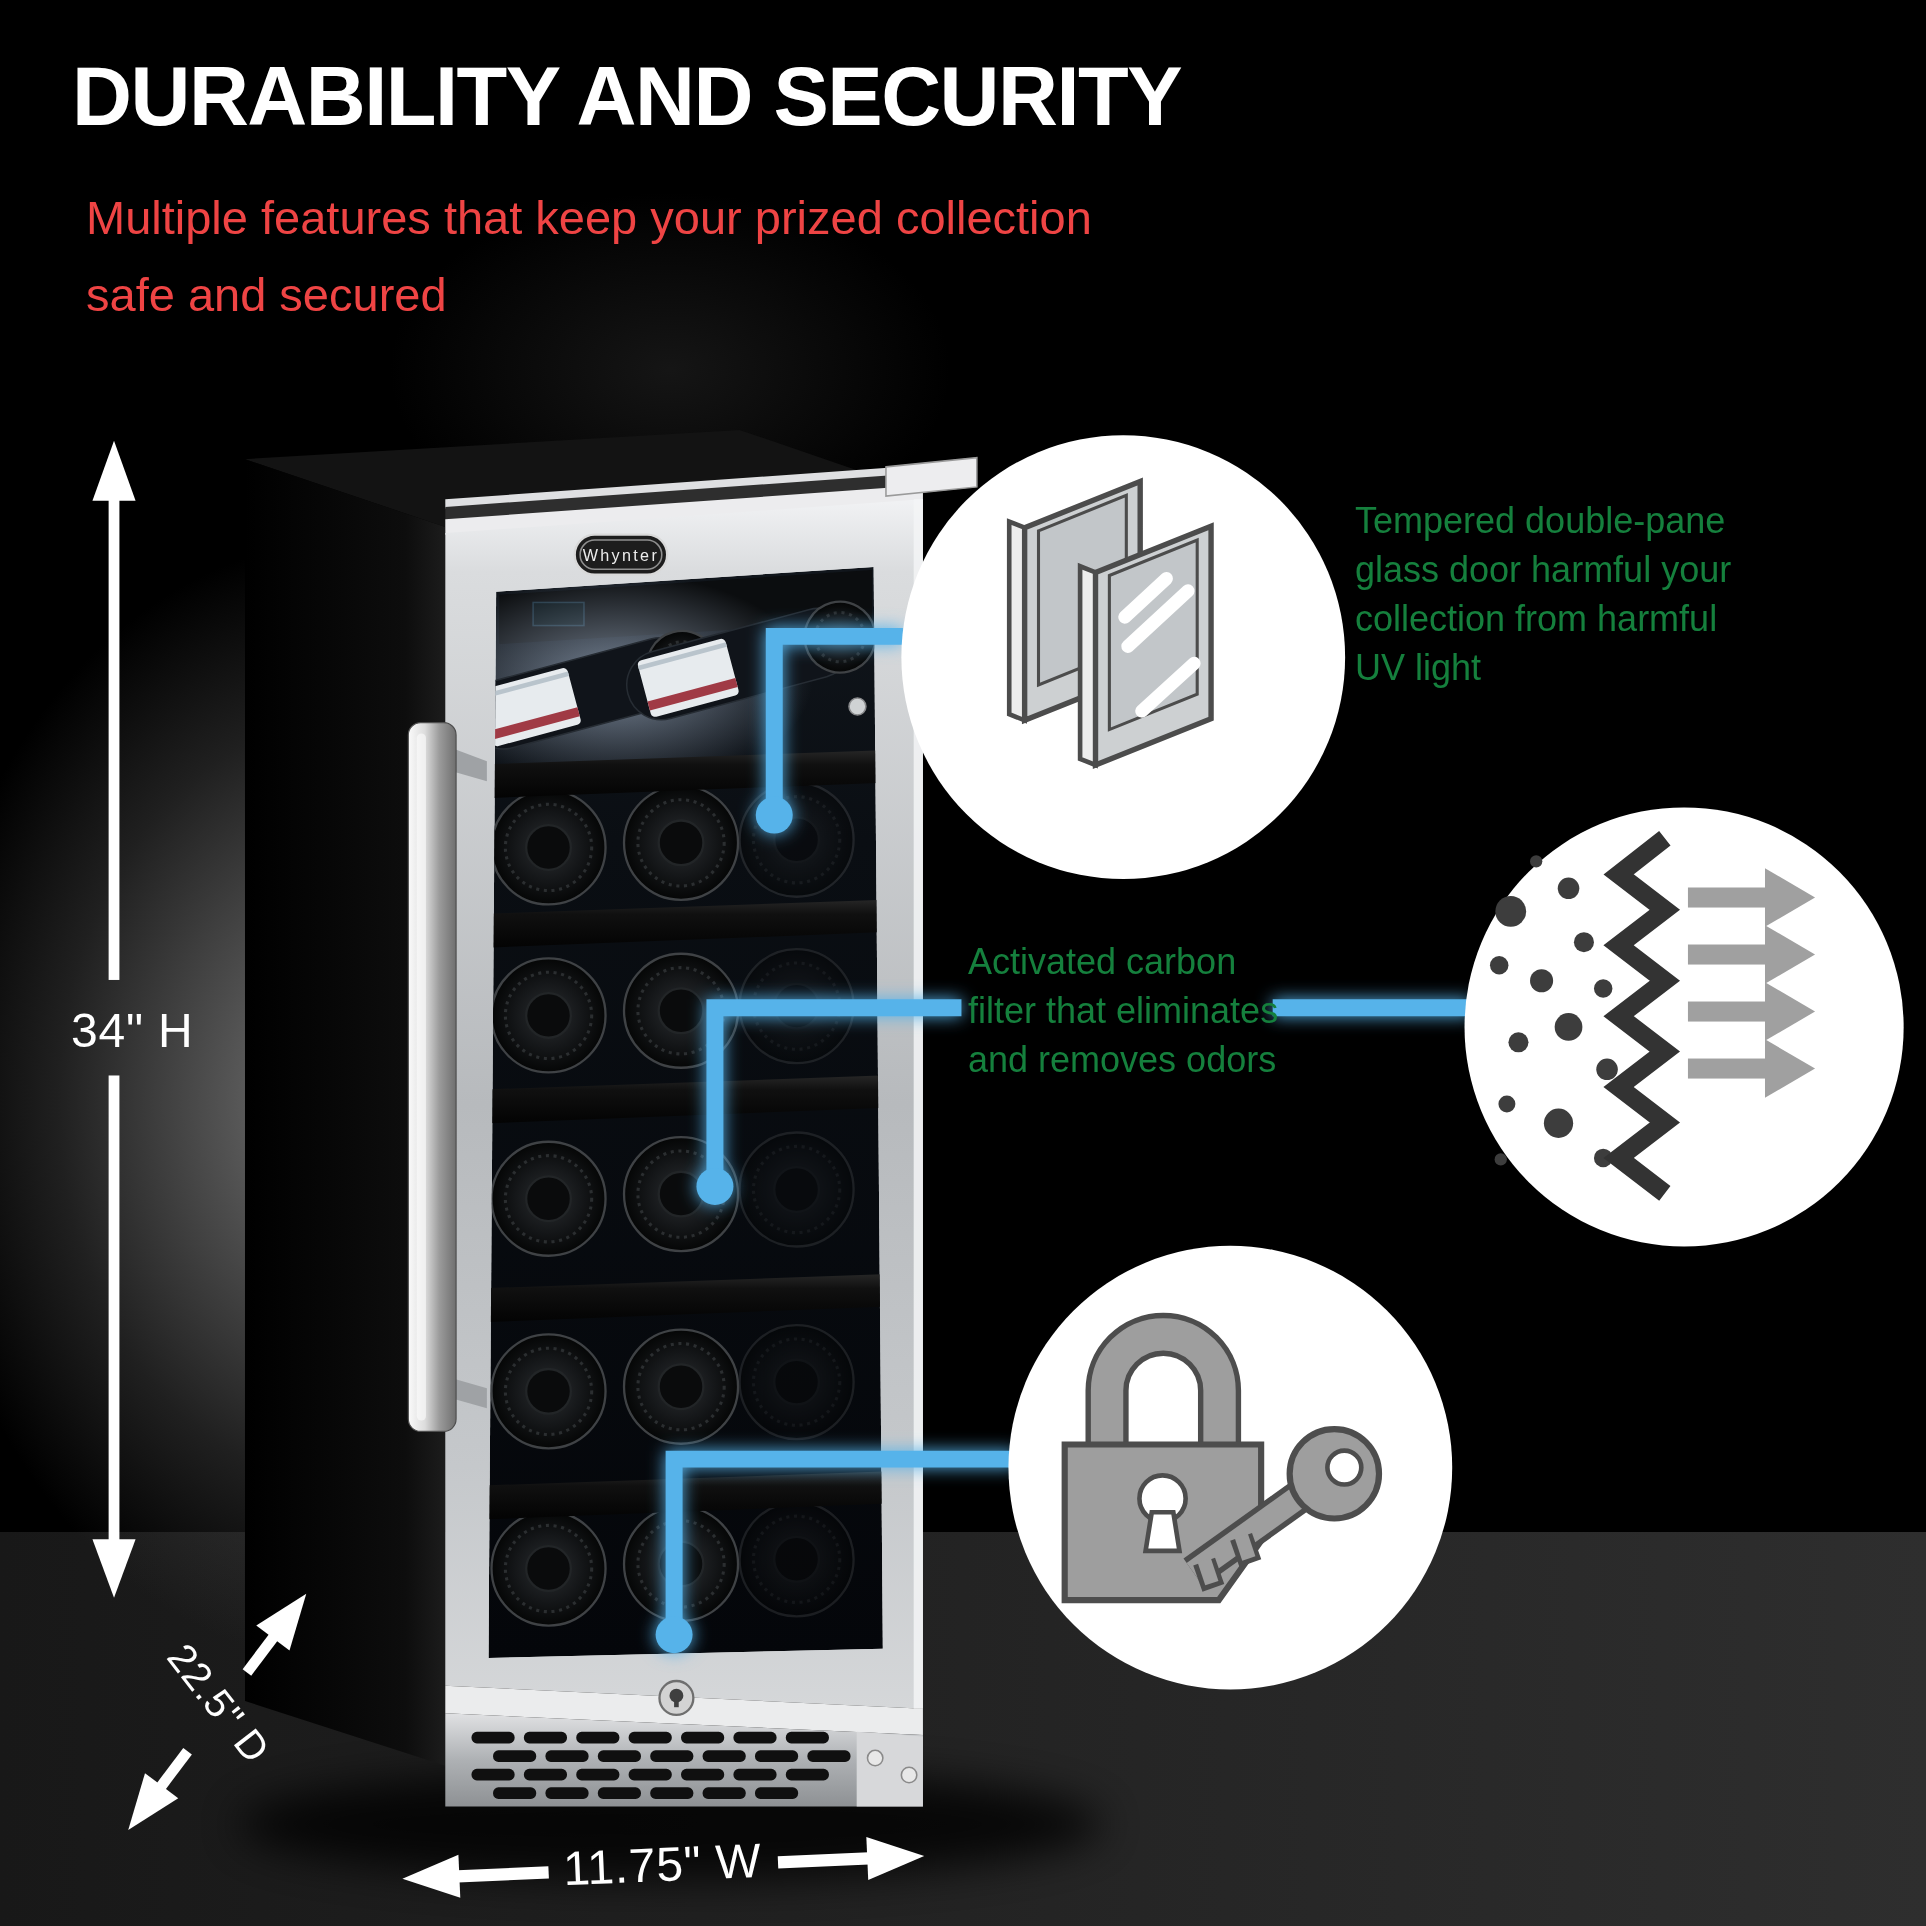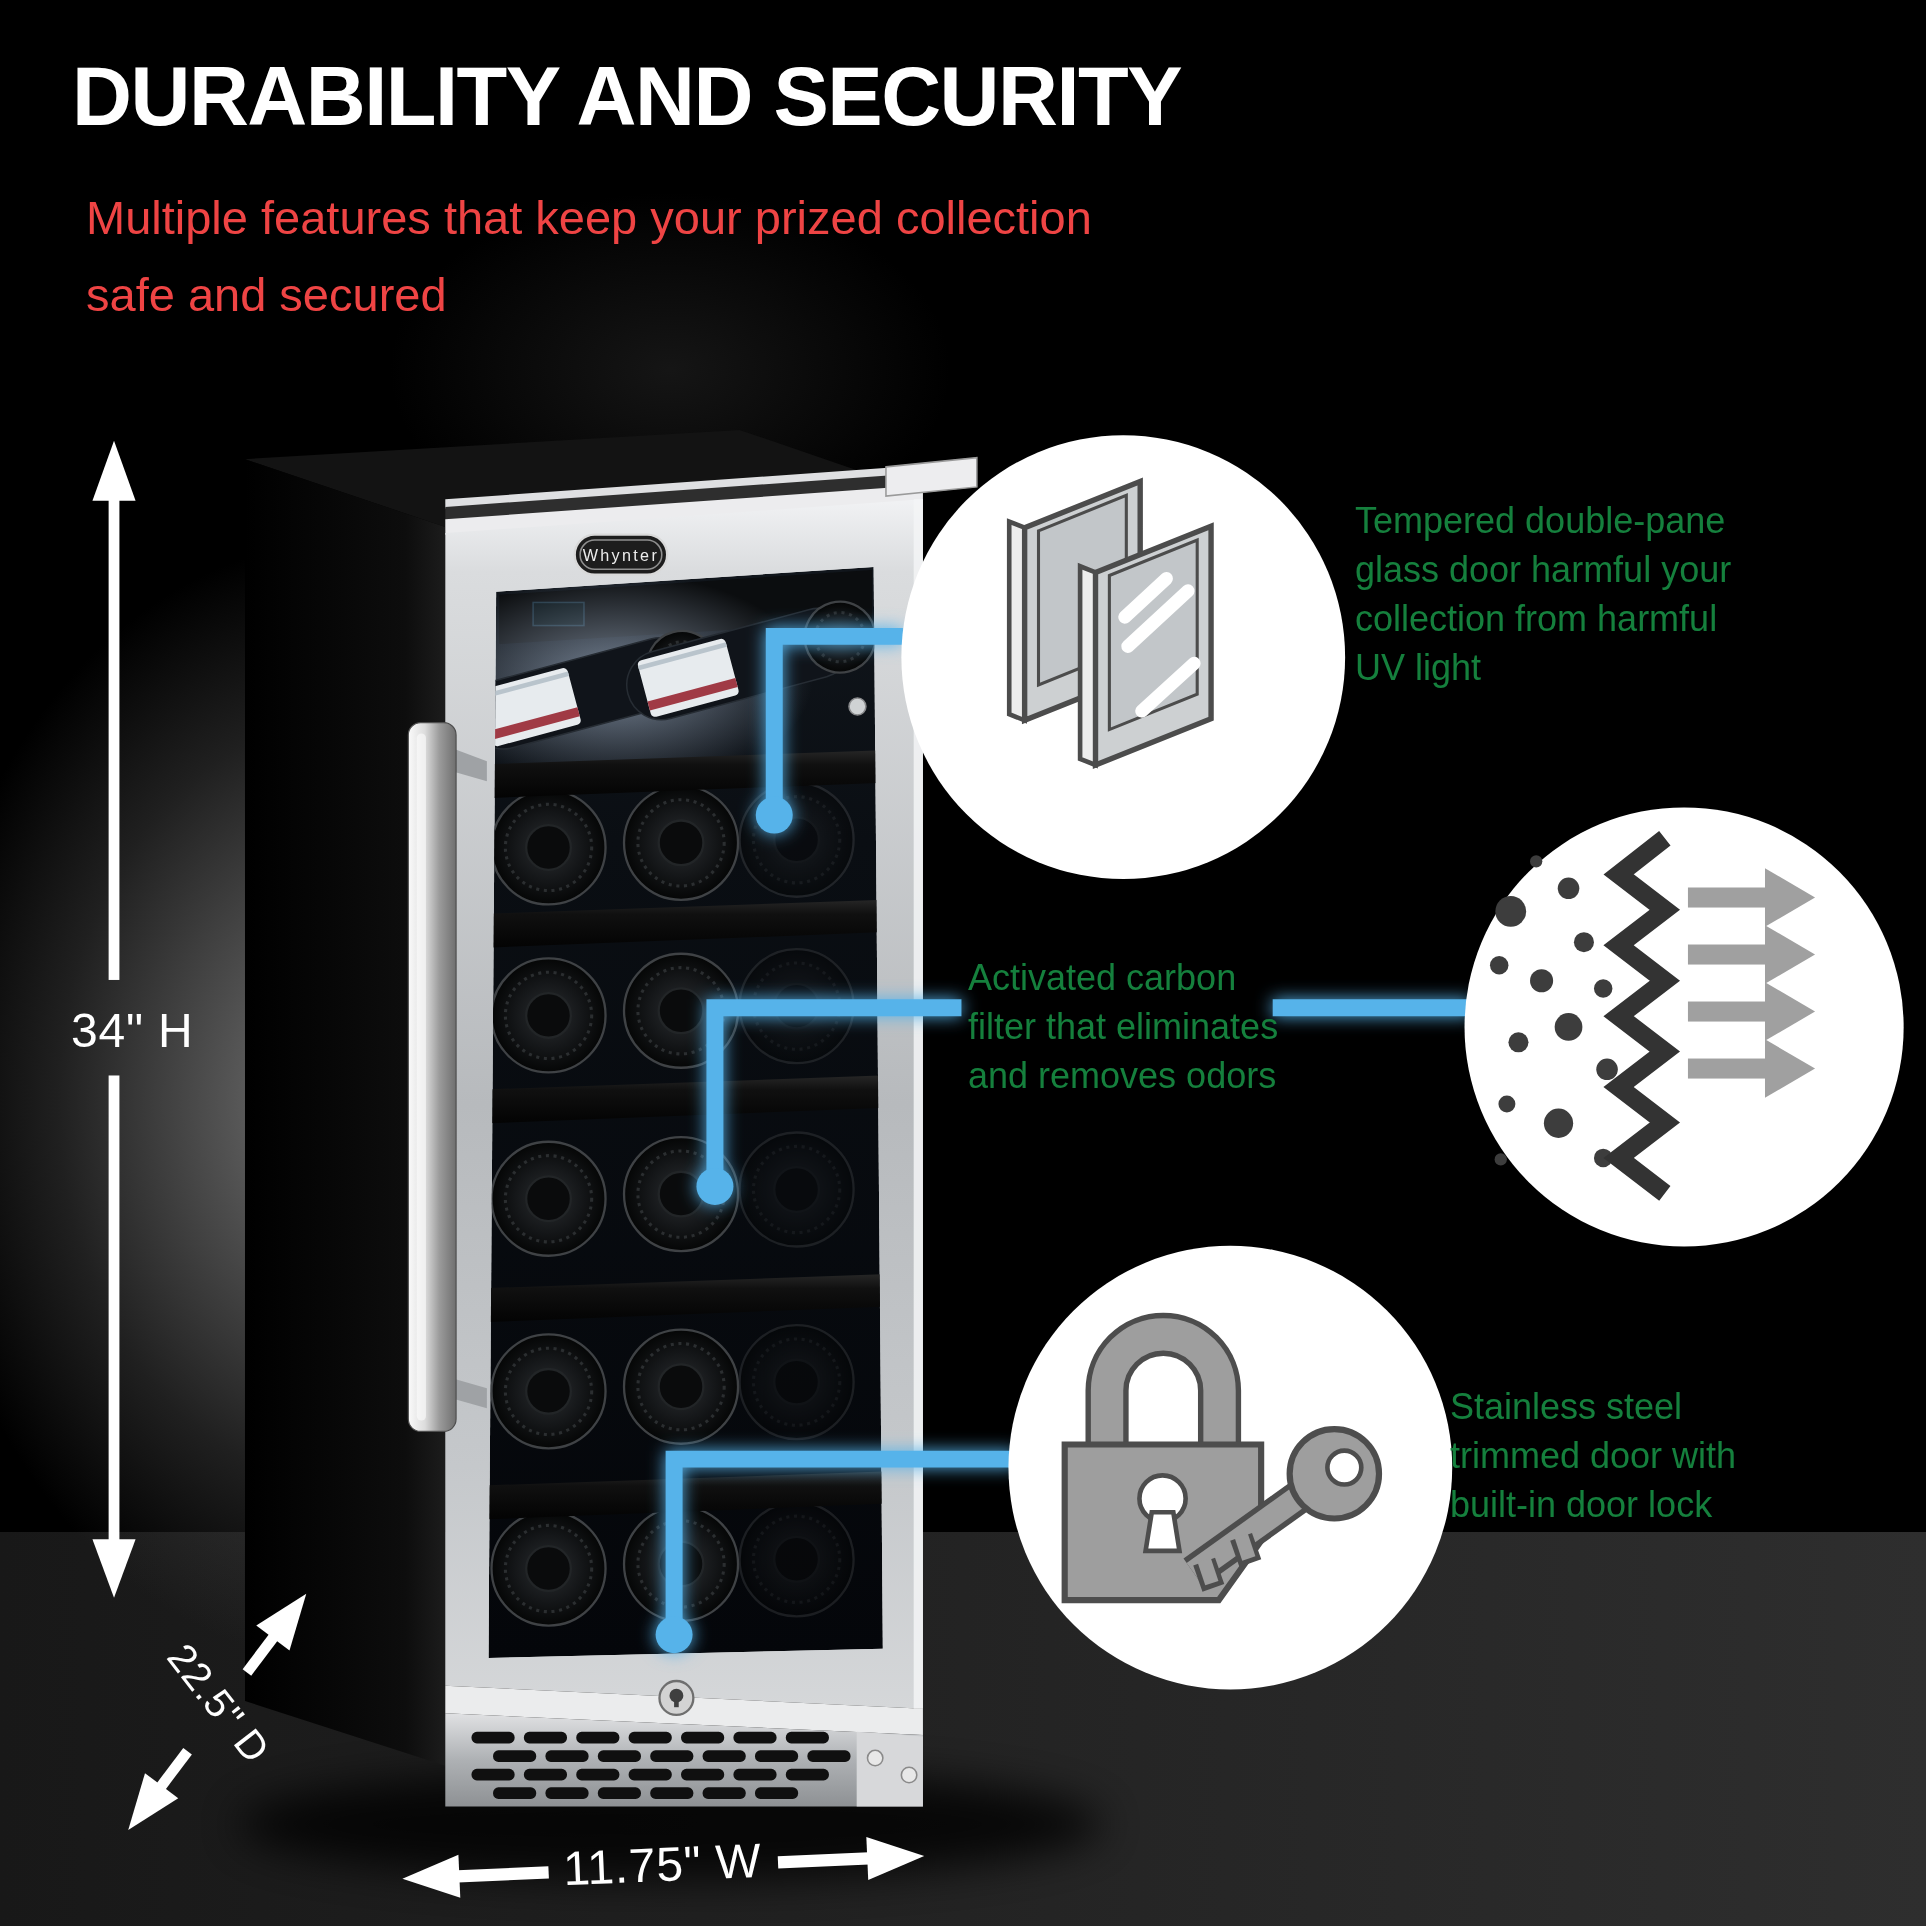--- a/index.html
+++ b/index.html
@@ -14,21 +14,21 @@
     background:
       radial-gradient(ellipse 401px 254px at 670px 370px, rgba(70,70,70,.30), rgba(0,0,0,0) 70%),
       radial-gradient(ellipse 570px 740px at 354px 1102px, rgba(132,132,132,.92), rgba(70,70,70,.45) 52%, rgba(0,0,0,0) 76%);}
   .scene{position:absolute;left:0;top:0;}
   .txt{position:absolute;white-space:nowrap;}
   .page-title{left:72px;top:40px;font-size:83px;font-weight:700;letter-spacing:-1.5px;color:#fff;margin-top:9px;}
   .page-subtitle{left:86px;top:179px;font-size:47px;font-weight:300;line-height:77px;color:#ef4444;}
   .callout{font-size:36px;font-weight:300;color:#15803d;}
   .callout div{height:49px;line-height:49px;}
   .co1{left:1355px;top:496px;}
-  .co2{left:968px;top:937px;line-height:49px;margin-top:16px;}
+  .co2{left:968px;top:937px;line-height:49px;}
   .co2 div{height:49px;line-height:49px;}
   .co3{left:1450px;top:1382px;}
   .co3 div{height:49px;line-height:49px;}
   .dim{font-size:48px;font-weight:300;color:#fff;letter-spacing:0.8px;}
   .dimH{left:71px;top:1003px;width:162px;}
   .dimD{left:122px;top:1681px;width:193px;text-align:center;transform:rotate(52deg);font-size:40px;}
   .dimW{left:539px;top:1837px;width:247px;text-align:center;transform:rotate(-2.5deg);}
 </style>
 </head>
 <body>
@@ -364,23 +364,18 @@
     <div>collection from harmful</div>
     <div>UV light</div>
   </div>
 
   <div class="txt callout co2">
     <div>Activated carbon</div>
     <div>filter that eliminates</div>
     <div>and removes odors</div>
   </div>
 
-  <div class="txt callout co3">
-    <div>Stainless steel</div>
-    <div>trimmed door with</div>
-    <div>built-in door lock</div>
-  </div>
 
   <div class="txt dim dimH">34" H</div>
   <div class="txt dim dimD">22.5" D</div>
   <div class="txt dim dimW">11.75" W</div>
 </div>
 
 
 </body></html>

